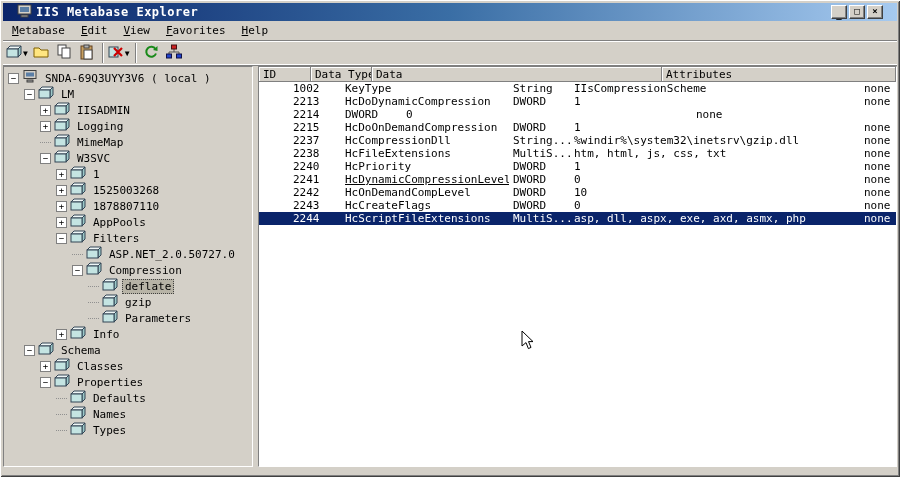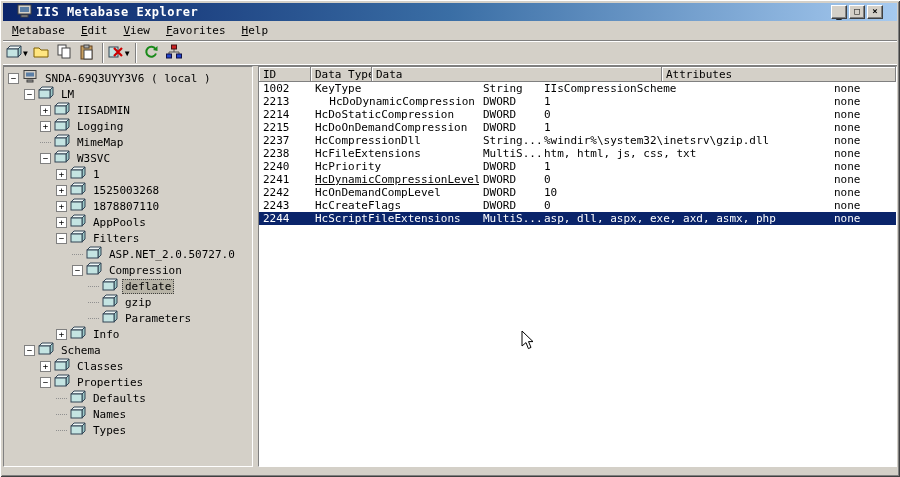--- a/index.html
+++ b/index.html
@@ -47,21 +47,21 @@
   .conn{width:11px;height:1px;border-top:1px dotted #909090;margin-right:3px;flex:none;}
   .ticon{margin-right:4px;flex:none;}
   .tlabel{padding:1px 3px;}
   .sel-node .tlabel{background:#b7b3a6;border:1px dotted #404040;padding:0 2px;}
   
   .list-header{display:flex;height:15px;flex:none;background:#ec4899;}
   .hcell{height:15px;padding:1px 4px 0;background:#d4d0c8;overflow:hidden;white-space:pre;
     border-right:1px solid #808080;border-bottom:1px solid #808080;
     box-shadow:inset 1px 1px 0 #fff;flex:none;}
   .hcell.last{flex:1;}
-  .lrow{display:flex;height:13px;line-height:13px;flex:none;}
+  .lrow{display:flex;height:13px;line-height:13px;flex:none;padding-left:30px;}
   .lcell{padding:0 4px;overflow:hidden;white-space:pre;flex:none;}
   .lcell.last{flex:1;}
   .lsel{background:#0a246a;color:#fff;}
   
   .cursor{position:absolute;left:521px;top:330px;pointer-events:none;}
 </style>
 </head>
 <body>
 
 <div class="window">
@@ -277,28 +277,27 @@
       <div id="list-body">
           <div class="lrow">
             <div class="lcell" style="width: 52px;">1002</div>
             <div class="lcell" style="width: 168px;">KeyType</div>
             <div class="lcell" style="width: 61px;">String</div>
             <div class="lcell" style="width: 290px;">IIsCompressionScheme</div>
             <div class="lcell last">none</div>
           </div>
           <div class="lrow">
             <div class="lcell" style="width: 52px;">2213</div>
-            <div class="lcell" style="width: 168px; text-align: right;">HcDoDynamicCompression</div>
+            <div class="lcell" style="width: 168px;">HcDoDynamicCompression</div>
             <div class="lcell" style="width: 61px;">DWORD</div>
             <div class="lcell" style="width: 290px;">1</div>
             <div class="lcell last">none</div>
           </div>
           <div class="lrow">
             <div class="lcell" style="width: 52px;">2214</div>
-            <div class="lcell" style="width: 168px;">HcDoStaticCompression</div>
             <div class="lcell" style="width: 61px;">DWORD</div>
             <div class="lcell" style="width: 290px;">0</div>
             <div class="lcell last">none</div>
           </div>
           <div class="lrow">
             <div class="lcell" style="width: 52px;">2215</div>
             <div class="lcell" style="width: 168px;">HcDoOnDemandCompression</div>
             <div class="lcell" style="width: 61px;">DWORD</div>
             <div class="lcell" style="width: 290px;">1</div>
             <div class="lcell last">none</div>

